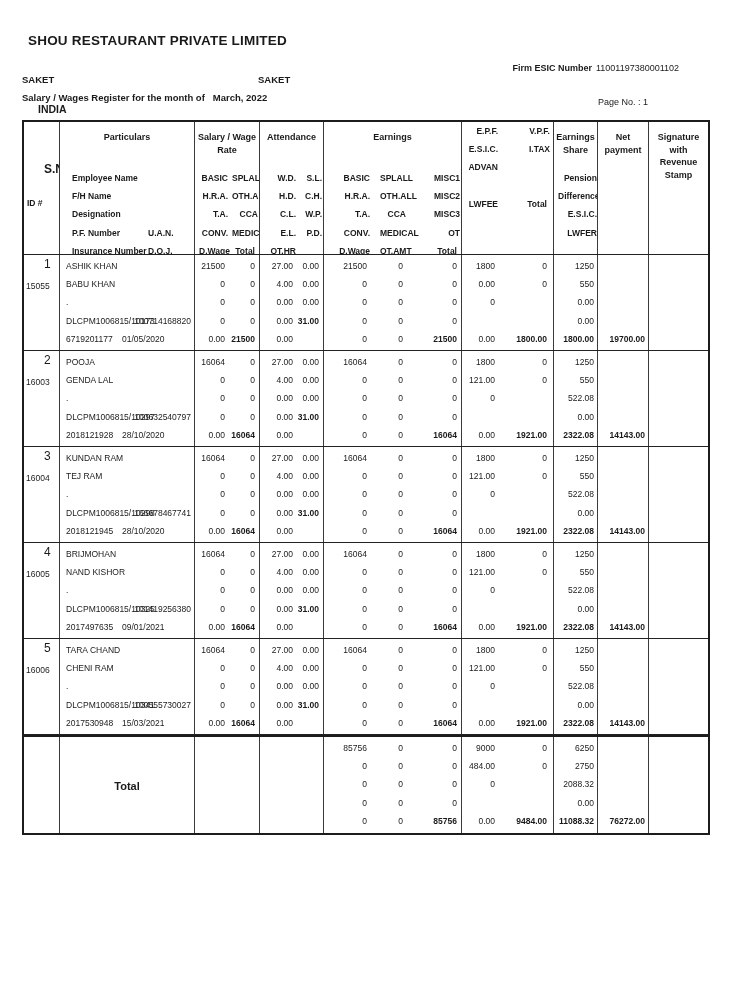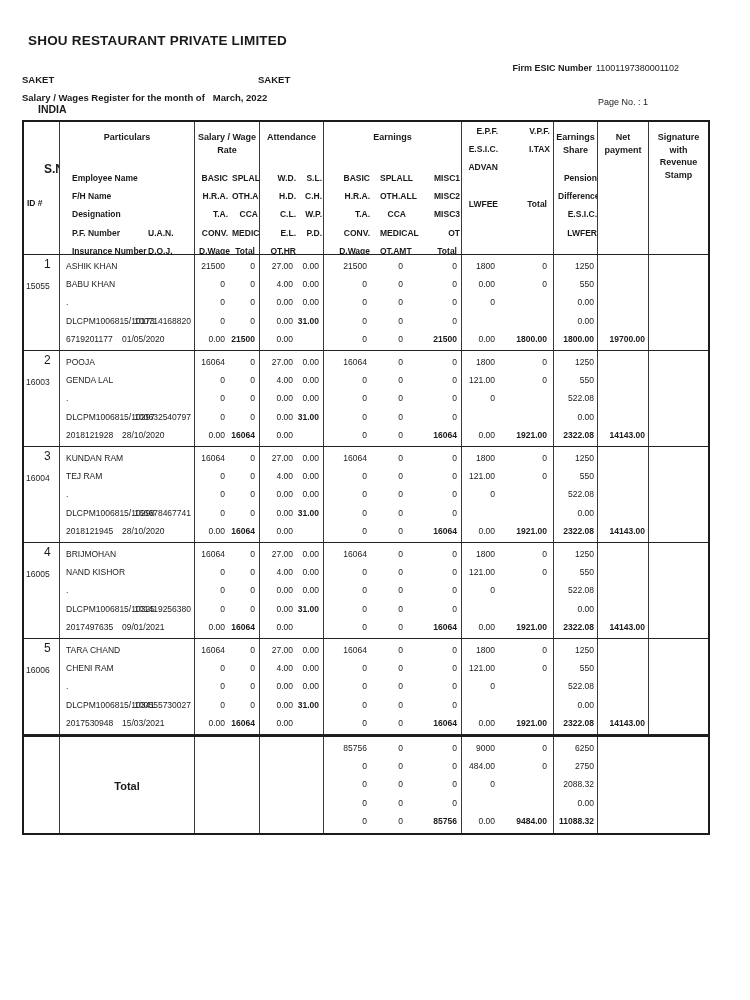--- a/index.html
+++ b/index.html
@@ -1000,16 +1000,33 @@
           <div class="subrow g-one">
             <span class="val">2088.32</span>
           </div>
           <div class="subrow g-one">
             <span class="val">0.00</span>
           </div>
           <div class="subrow g-one">
             <span class="val b">11088.32</span>
           </div>
         </div>
+        <div class="cell cellpad">
+          <div class="subrow g-one">
+            <span class="val"></span>
+          </div>
+          <div class="subrow g-one">
+            <span class="val"></span>
+          </div>
+          <div class="subrow g-one">
+            <span class="val"></span>
+          </div>
+          <div class="subrow g-one">
+            <span class="val"></span>
+          </div>
+          <div class="subrow g-one">
+            <span class="val b">76272.00</span>
+          </div>
+        </div>
         <div class="cell sig"></div>
       </div>
     </div>
 </div>
 
 </body></html>

